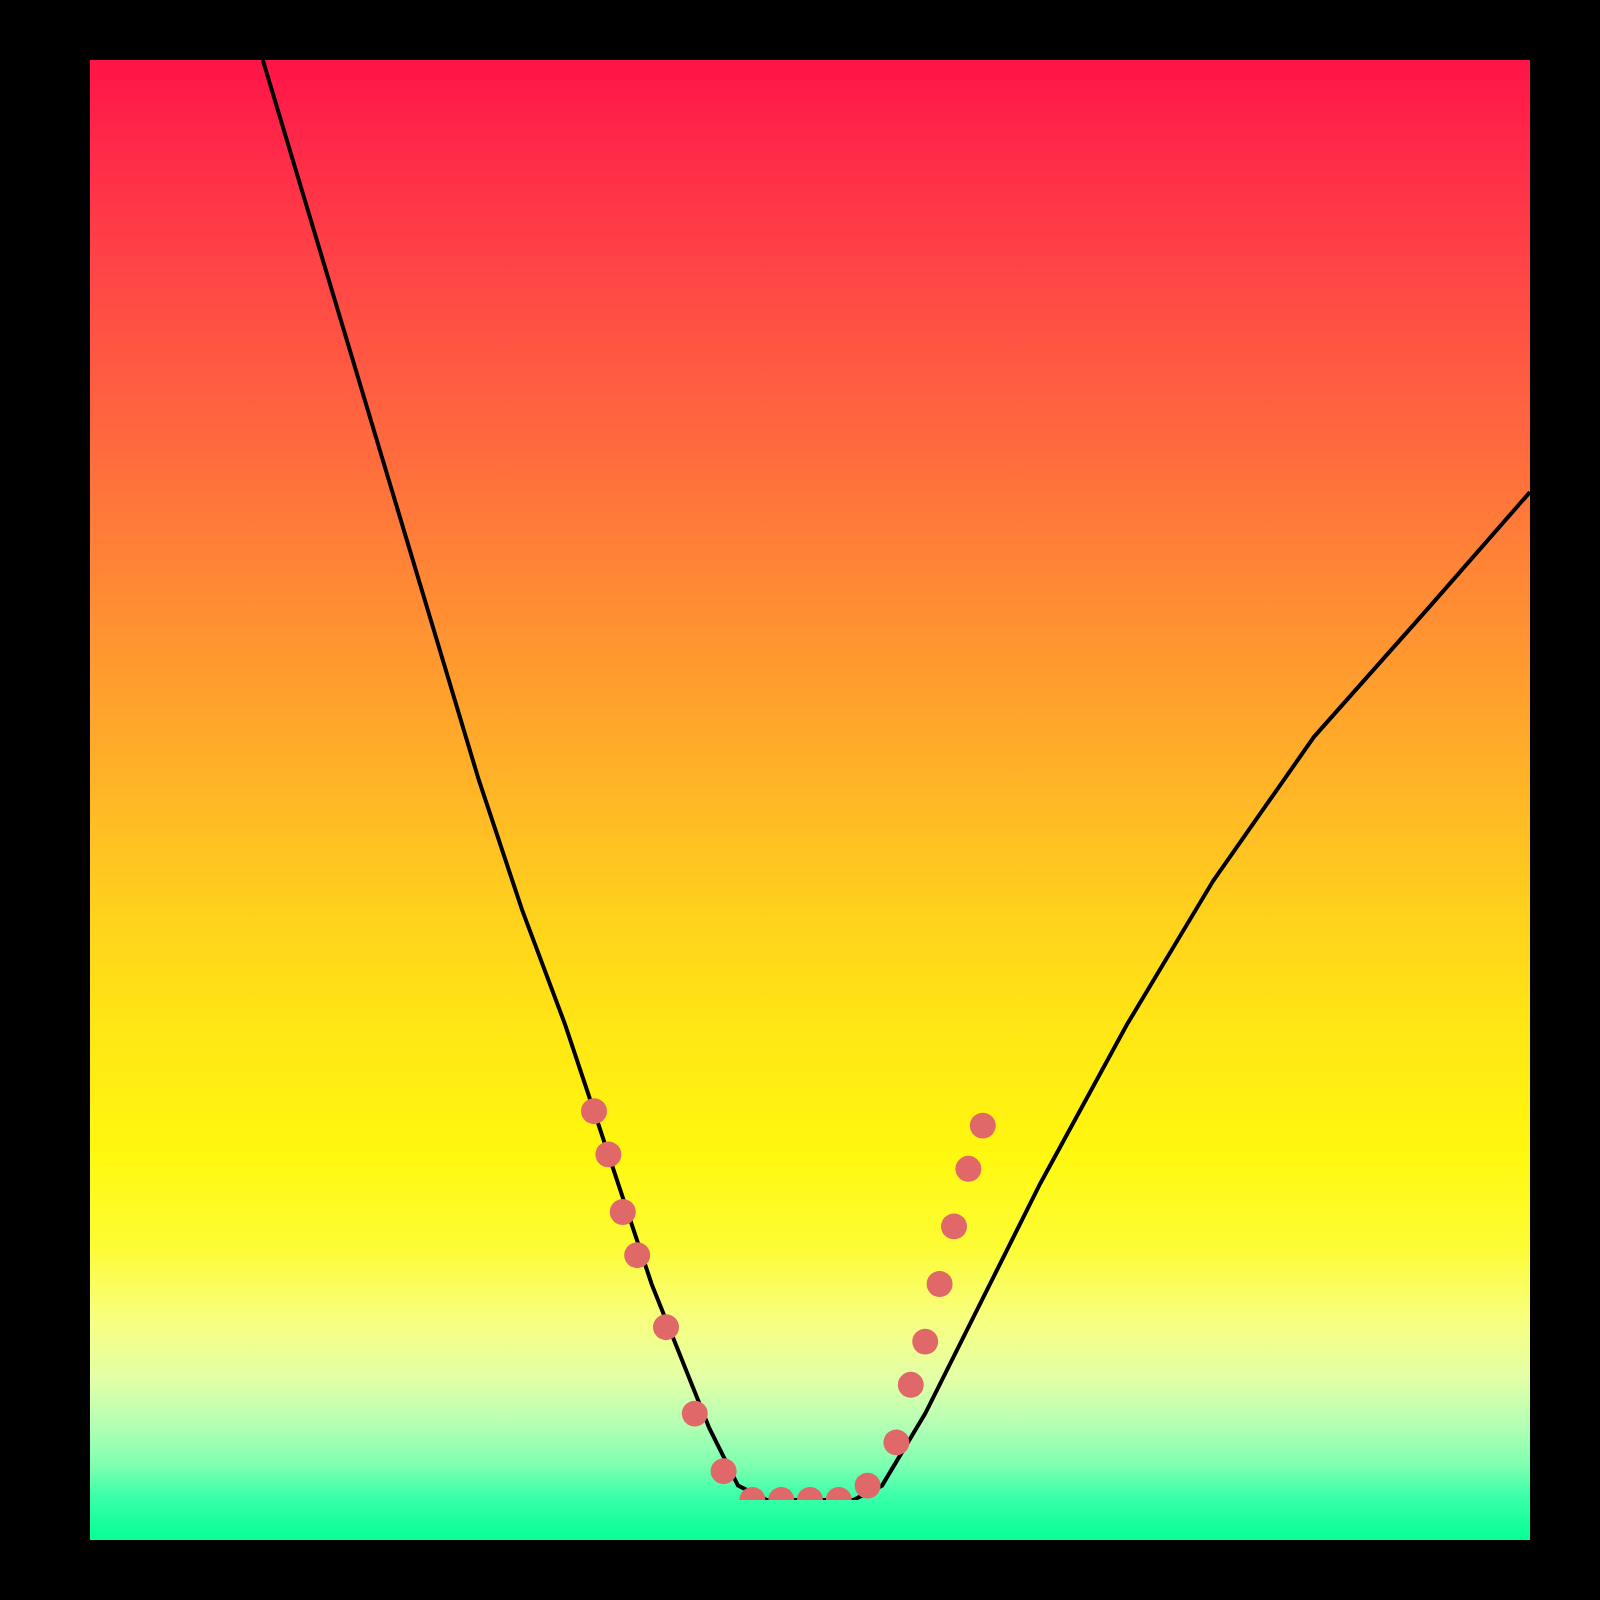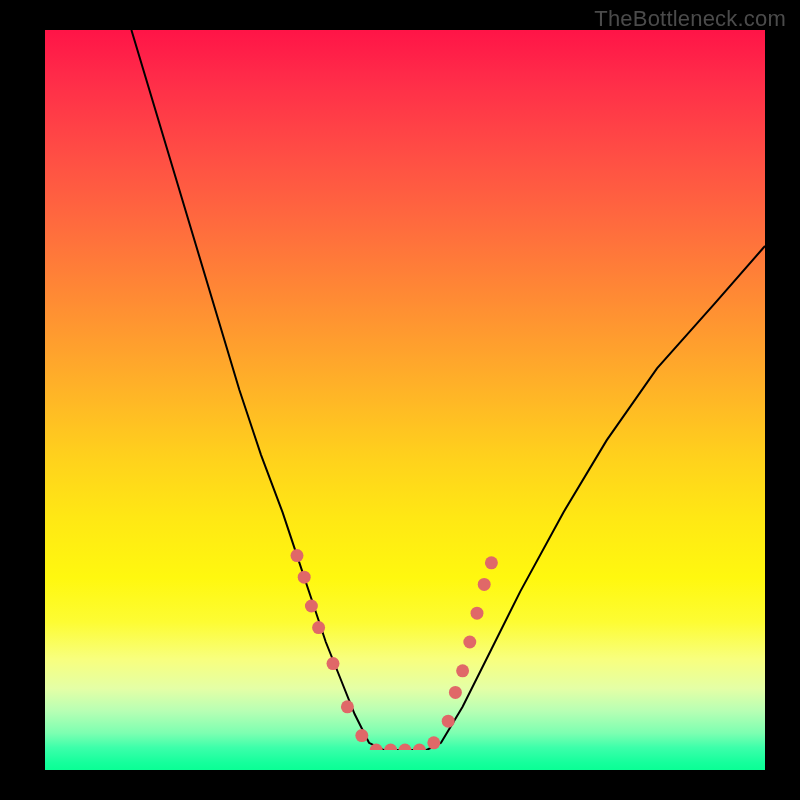--- a/index.html
+++ b/index.html
@@ -57,21 +57,20 @@
     color: #4b4b4b;
     font-size: 22px;
     letter-spacing: 0.2px;
     font-weight: 500;
   }
 </style>
 </head>
 <body>
 
 <div class="stage">
-  <div class="watermark">TheBottleneck.com</div>
 
   <div class="plot-area">
     <div class="gradient-bg"></div>
 
     <svg id="chart-svg" class="curves" viewBox="0 0 100 100" preserveAspectRatio="none">
 
     <path d="M12.00,0.00 L15.00,10.00 L18.00,20.00 L21.00,30.00 L24.00,40.00 L27.00,50.00 L30.00,59.00 L33.00,67.00 L35.00,73.00 L37.00,79.00 L39.00,85.00 L41.00,90.00 L43.00,95.00 L45.00,99.00 L45.00,99.00 L47.00,100.00 L49.00,100.00 L51.00,100.00 L53.00,100.00 L55.00,99.00 L55.00,99.00 L58.00,94.00 L62.00,86.00 L66.00,78.00 L72.00,67.00 L78.00,57.00 L85.00,47.00 L93.00,38.00 L100.00,30.00" fill="none" stroke="#000000" stroke-width="2" vector-effect="non-scaling-stroke"></path>
         <circle cx="35.00" cy="73.00" r="0.9" fill="#e06868"></circle>
         <circle cx="36.00" cy="76.00" r="0.9" fill="#e06868"></circle>
         <circle cx="37.00" cy="80.00" r="0.9" fill="#e06868"></circle>

